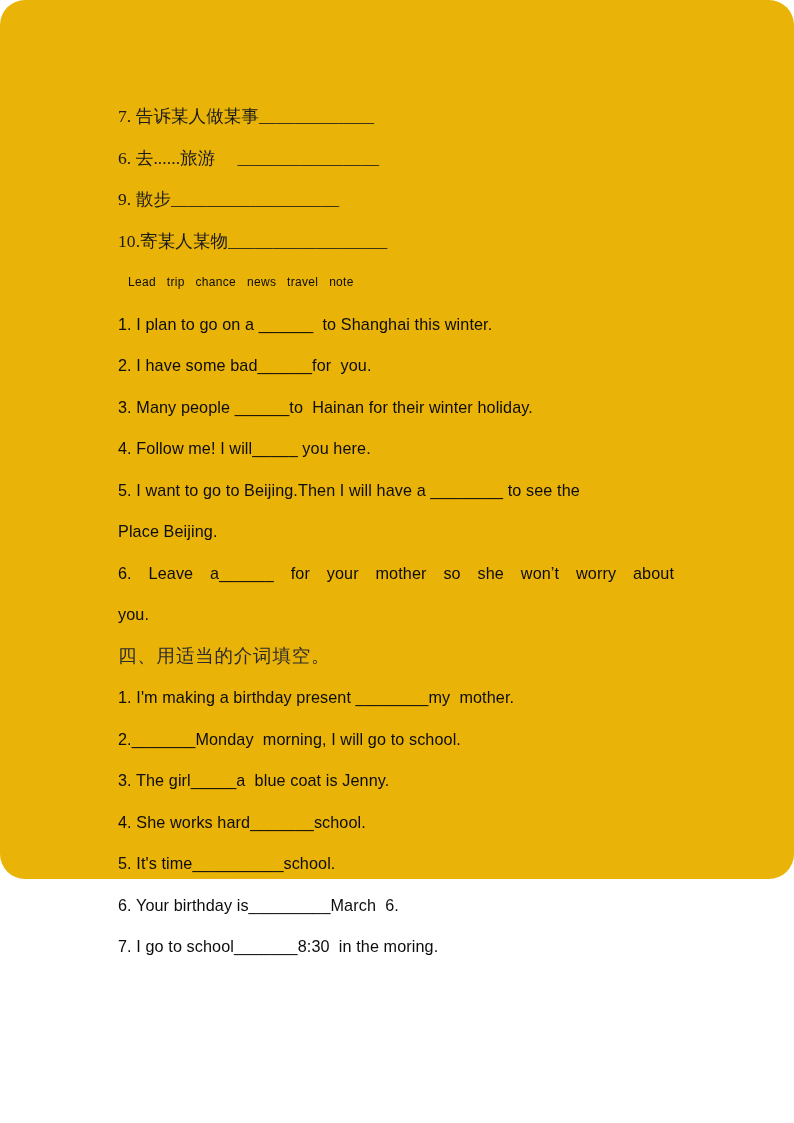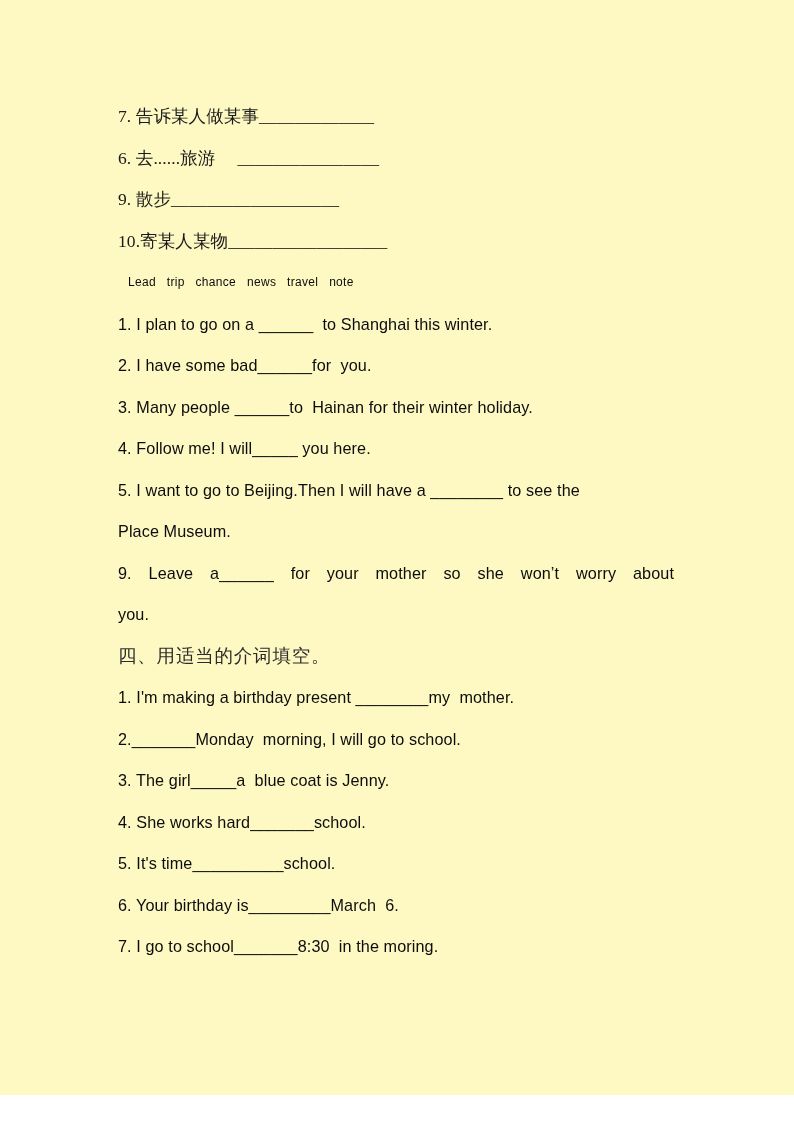--- a/index.html
+++ b/index.html
@@ -13,22 +13,23 @@
     position: relative;
     overflow: hidden;
     font-family: "Liberation Sans", sans-serif;
     color: #000000;
   }
   .page {
     position: absolute;
     left: 0;
     top: 0;
     width: 794px;
-    height: 1095px;
-    background: #fef9c3;
+    height: 879px;
+    background: #eab308;
+    border-radius: 25px;
   }
   .content {
     position: absolute;
     left: 118px;
     top: 96px;
     width: 566px;
   }
   .line {
     height: 41.5px;
     line-height: 41.5px;
@@ -80,22 +81,22 @@
     <div class="line cn-line">10.寄某人某物__________________</div>
 
 
     <div class="line wordbank">Lead   trip   chance   news   travel   note</div>
 
     <div class="line en-line">1. I plan to go on a ______  to Shanghai this winter.</div>
     <div class="line en-line">2. I have some bad______for  you.</div>
     <div class="line en-line">3. Many people ______to  Hainan for their winter holiday.</div>
     <div class="line en-line">4. Follow me! I will_____ you here.</div>
     <div class="line en-line">5. I want to go to Beijing.Then I will have a ________ to see the</div>
-    <div class="line en-line">Place Museum.</div>
-    <div class="line en-line justified">9. Leave a______ for your mother so she won’t worry about</div>
+    <div class="line en-line">Place Beijing.</div>
+    <div class="line en-line justified">6. Leave a______ for your mother so she won’t worry about</div>
     <div class="line en-line">you.</div>
 
     <div class="line cn-head">四、用适当的介词填空。</div>
 
     <div class="line en-line">1. I'm making a birthday present ________my  mother.</div>
     <div class="line en-line">2._______Monday  morning, I will go to school.</div>
     <div class="line en-line">3. The girl_____a  blue coat is Jenny.</div>
     <div class="line en-line">4. She works hard_______school.</div>
     <div class="line en-line">5. It's time__________school.</div>
     <div class="line en-line">6. Your birthday is_________March  6.</div>

